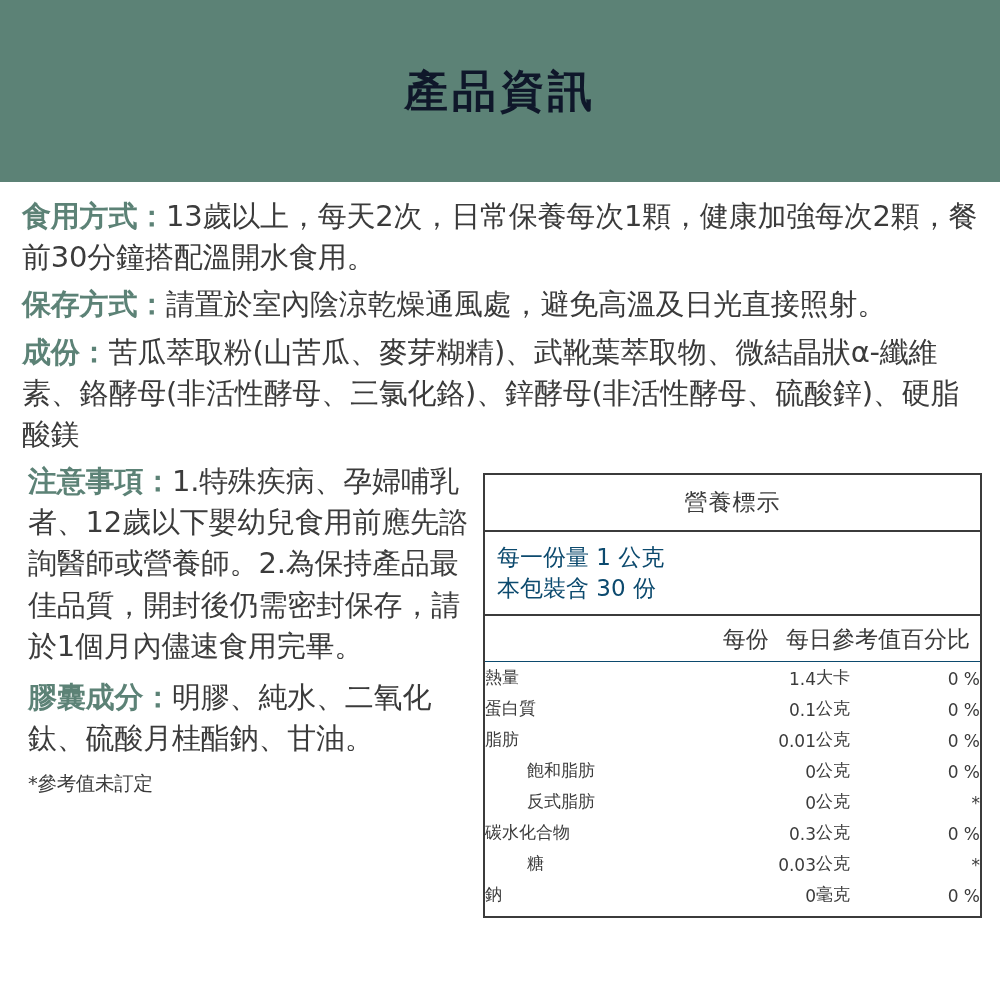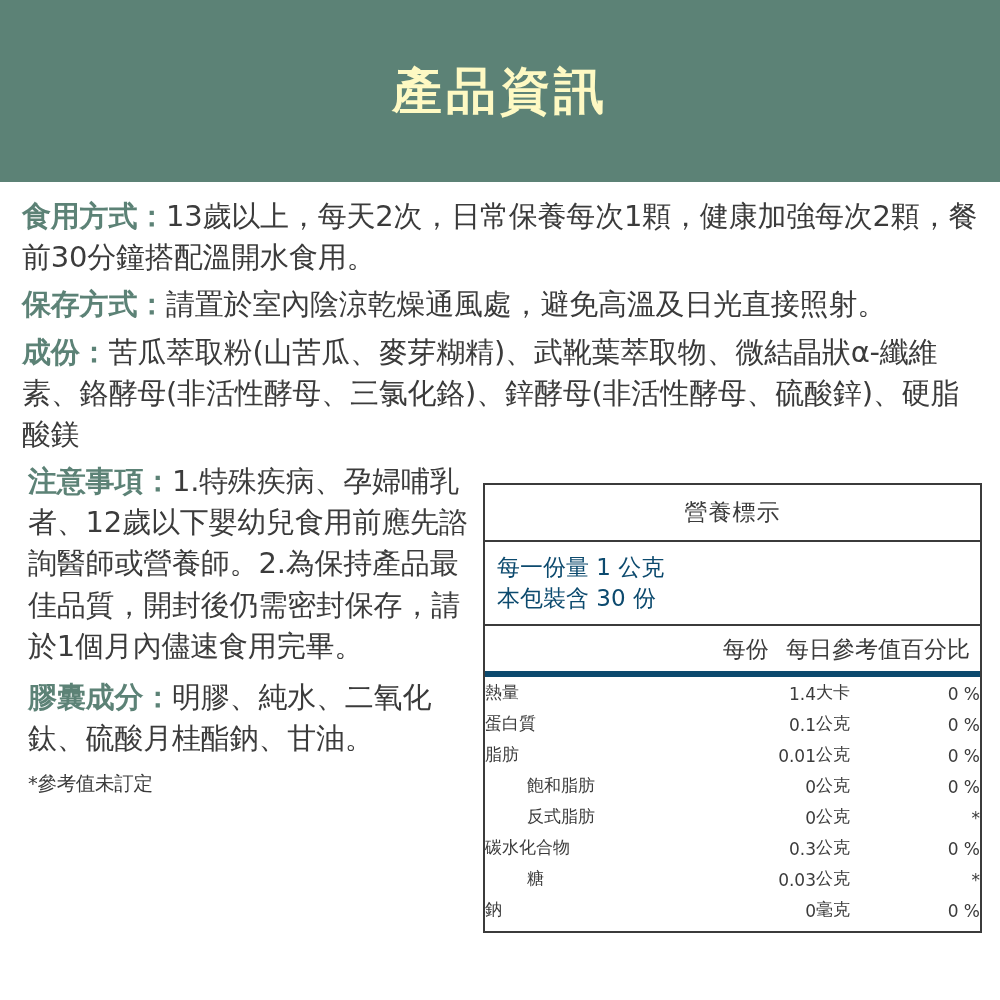--- a/index.html
+++ b/index.html
@@ -21,22 +21,22 @@
   }
   .header-band {
     width: 1000px;
     height: 182px;
     background: #5c8276;
     display: flex;
     align-items: center;
     justify-content: center;
   }
   .header-title {
-    color: #fef9c3;
-    font-size: 50px;
+    color: #0f172a;
+    font-size: 44px;
     font-weight: bold;
     letter-spacing: 4px;
     line-height: 1;
   }
   .body-area {
     position: relative;
     padding: 14px 18px 0 22px;
     box-sizing: border-box;
   }
   .para {
@@ -76,21 +76,21 @@
     letter-spacing: -0.3px;
   }
   .footnote .star-line {
     margin-bottom: 2px;
   }
   
   .nutri {
     flex: 1 1 auto;
     border: 2px solid #3b3b3b;
     box-sizing: border-box;
-    margin-top: 22px;
+    margin-top: 12px;
     background: #fff;
   }
   .nutri-title {
     text-align: center;
     font-size: 23px;
     color: #3b3b3b;
     padding: 12px 0 12px 0;
     border-bottom: 2px solid #3b3b3b;
     letter-spacing: 1px;
   }
@@ -99,21 +99,21 @@
     color: #0c4a6e;
     padding: 10px 0 10px 12px;
     line-height: 1.35;
     border-bottom: 2px solid #3b3b3b;
   }
   .nutri-colhead {
     font-size: 23px;
     color: #3b3b3b;
     text-align: right;
     padding: 8px 10px 6px 0;
-    border-bottom: 6px solid #0c4a6e;
+    border-bottom: 1px solid #0c4a6e;
   }
   .nutri-colhead span { margin-left: 10px; }
   table.rows {
     width: 100%;
     border-collapse: collapse;
     font-size: 17px;
     color: #3b3b3b;
     padding-left: 40px;
   }
   table.rows td {

